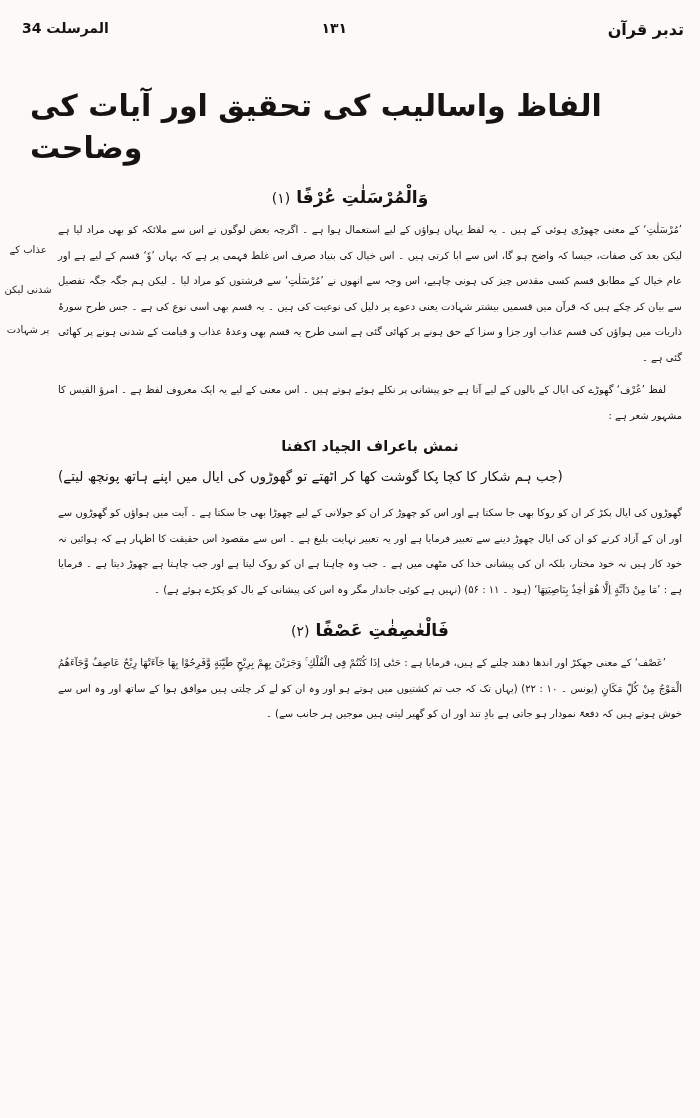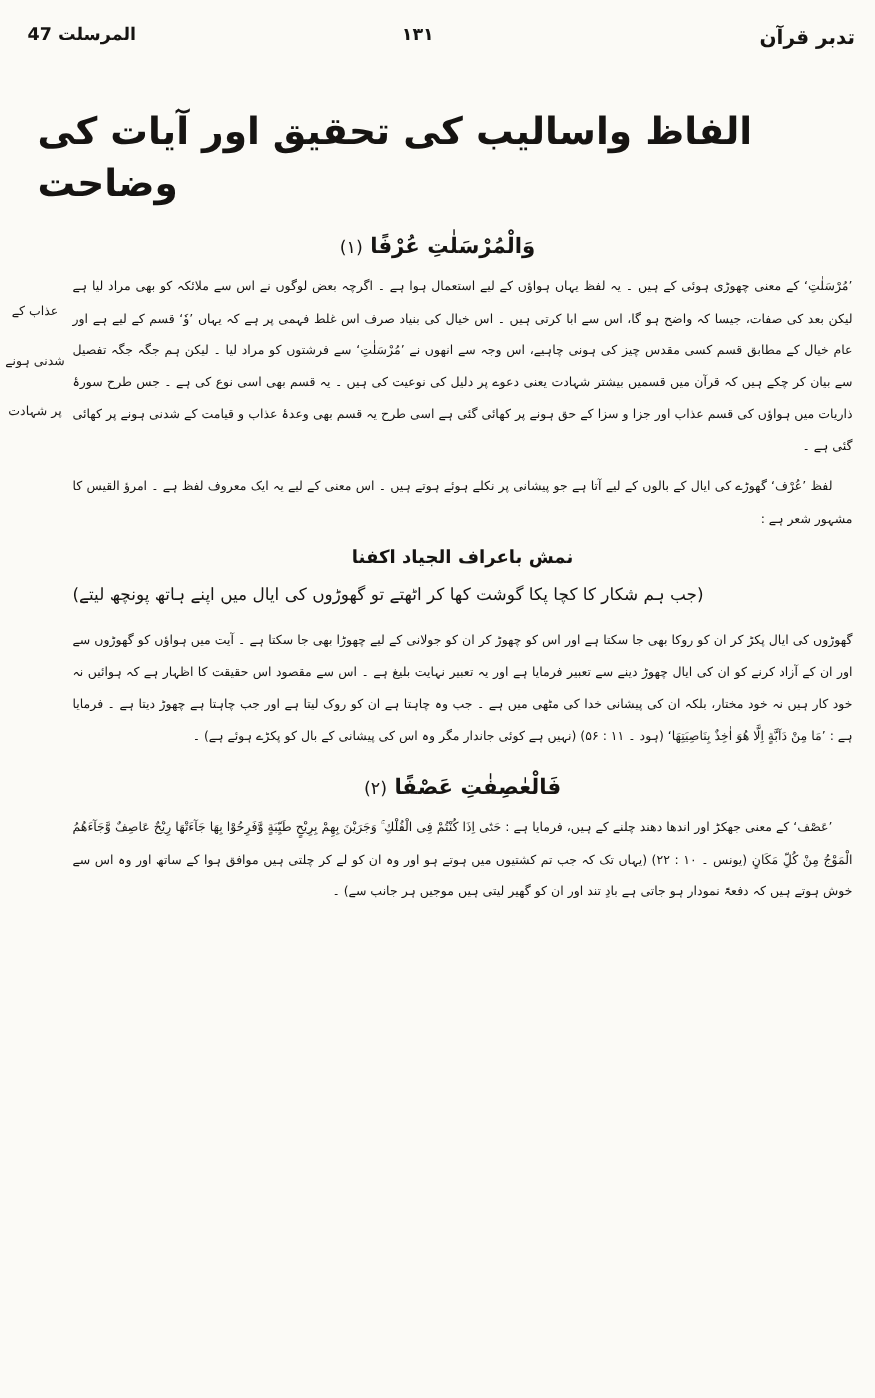--- a/index.html
+++ b/index.html
@@ -82,33 +82,33 @@
   }
 </style>
 </head>
 <body>
 
 <div class="page">
 
   <div class="header">
     <span class="hdr-book">تدبر قرآن</span>
     <span class="hdr-page">۱۳۱</span>
-    <span class="hdr-surah">المرسلت 47</span>
+    <span class="hdr-surah">المرسلت 34</span>
   </div>
 
   <h1 class="title">الفاظ واسالیب کی تحقیق اور آیات کی وضاحت</h1>
 
   <div class="verse-line">
     <span>وَالْمُرْسَلٰتِ عُرْفًا</span>
     <span class="vnum">(۱)</span>
   </div>
 
   <div class="margin-note">
     <div>عذاب کے</div>
-    <div>شدنی ہونے</div>
+    <div>شدنی لیکن</div>
     <div>پر شہادت</div>
   </div>
 
   <div class="content">
     <p class="para">’مُرْسَلٰتِ‘ کے معنی چھوڑی ہوئی کے ہیں ۔ یہ لفظ یہاں ہواؤں کے لیے استعمال ہوا ہے ۔ اگرچہ بعض لوگوں نے اس سے ملائکہ کو بھی مراد لیا ہے لیکن بعد کی صفات، جیسا کہ واضح ہو گا، اس سے ابا کرتی ہیں ۔ اس خیال کی بنیاد صرف اس غلط فہمی پر ہے کہ یہاں ’وٗ‘ قسم کے لیے ہے اور عام خیال کے مطابق قسم کسی مقدس چیز کی ہونی چاہیے، اس وجہ سے انھوں نے ’مُرْسَلٰتِ‘ سے فرشتوں کو مراد لیا ۔ لیکن ہم جگہ جگہ تفصیل سے بیان کر چکے ہیں کہ قرآن میں قسمیں بیشتر شہادت یعنی دعوے پر دلیل کی نوعیت کی ہیں ۔ یہ قسم بھی اسی نوع کی ہے ۔ جس طرح سورۂ ذاریات میں ہواؤں کی قسم عذاب اور جزا و سزا کے حق ہونے پر کھائی گئی ہے اسی طرح یہ قسم بھی وعدۂ عذاب و قیامت کے شدنی ہونے پر کھائی گئی ہے ۔</p>
 
     <p class="para indent">لفظ ’عُرْف‘ گھوڑے کی ایال کے بالوں کے لیے آتا ہے جو پیشانی پر نکلے ہوئے ہوتے ہیں ۔ اس معنی کے لیے یہ ایک معروف لفظ ہے ۔ امرؤ القیس کا مشہور شعر ہے :</p>
 
     <div class="couplet">
       <span>نمش باعراف الجياد اكفنا</span>

